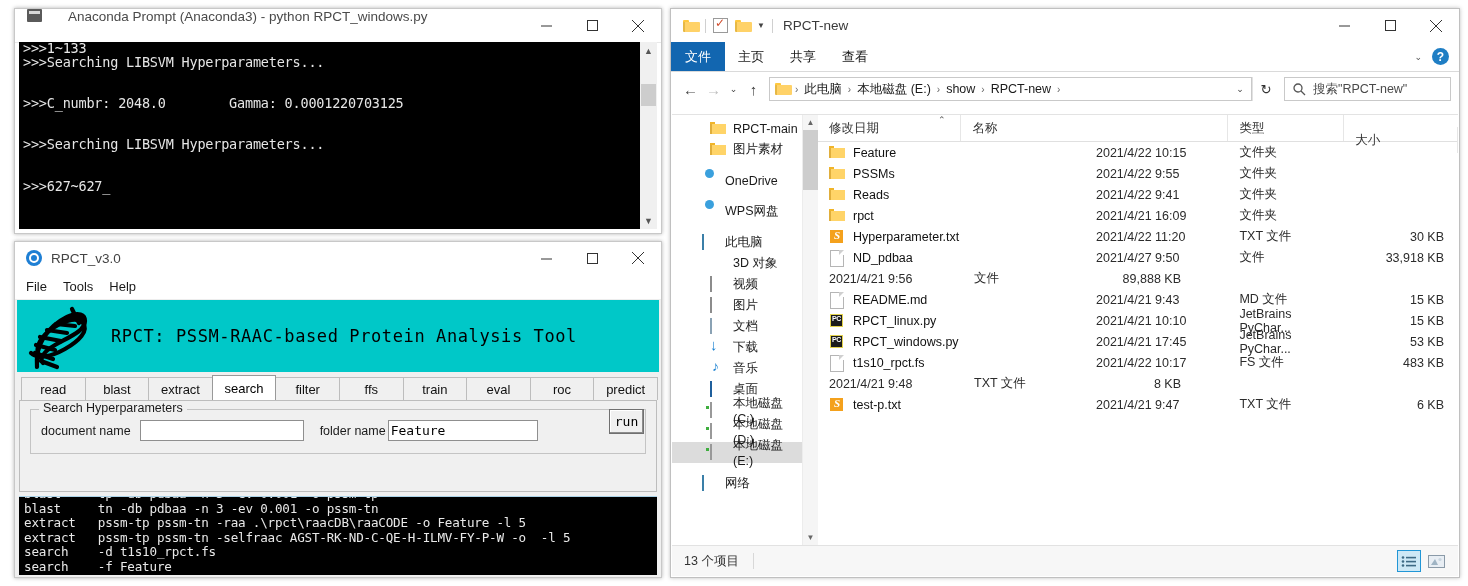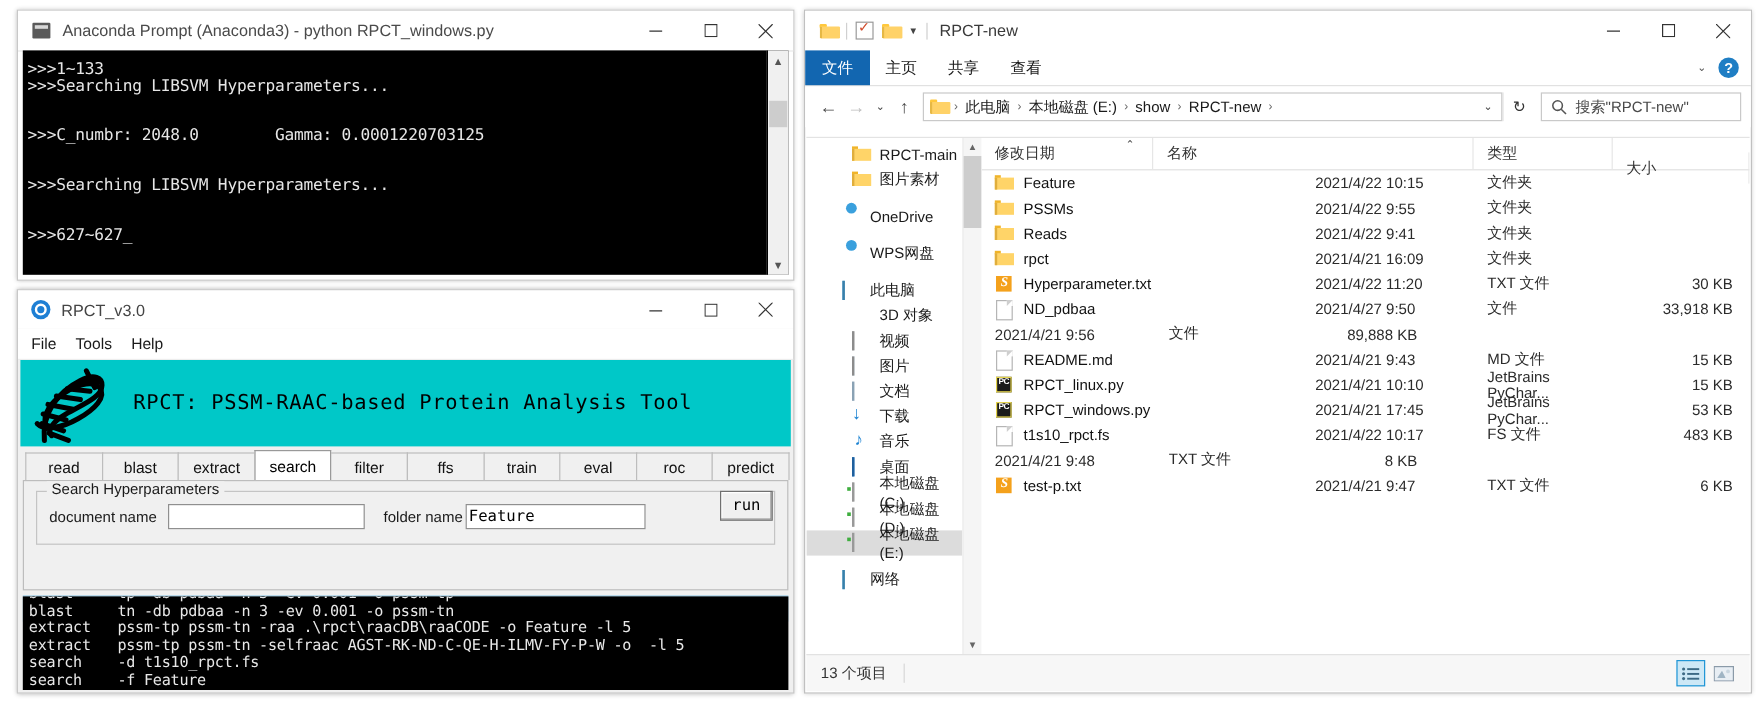--- a/index.html
+++ b/index.html
@@ -12,42 +12,42 @@
   }
   
   #console-window{
     position:absolute;left:14px;top:8px;width:648px;height:226px;
     background:#ffffff;
     border:1px solid #c8c8c8;
     box-shadow:0 0 4px rgba(0,0,0,.30);
     box-sizing:border-box;
   }
   #console-titlebar{
-    height:33px;display:flex;align-items:center;
-    background:#ffffff;border-bottom:1px solid #e8e8e8;
+    height:33px;display:flex;align-items:flex-start;
+    background:#ffffff;border-bottom:1px solid #e8e8e8;gap:16px;
   }
   .cmd-icon{
     width:15px;height:13px;margin-left:12px;margin-right:10px;
     background:#5a5a5a;border-radius:1px;position:relative;flex:none;
   }
   .cmd-icon::after{
     content:"";position:absolute;left:2px;top:2px;width:11px;height:3px;background:#d8d8d8;
   }
   #console-title{font-size:13.5px;color:#4a4a4a;white-space:nowrap;}
   .wincontrols{margin-left:auto;display:flex;height:33px;}
   .wc{width:46px;height:33px;display:flex;align-items:center;justify-content:center;
       font-size:13px;color:#333;}
   .wc svg{display:block;}
   #console-body{
     position:absolute;left:4px;top:33px;right:4px;bottom:4px;
     background:#000000;display:flex;
   }
   #console-text{
     flex:1;color:#e6e6e6;font-family:"DejaVu Sans Mono","Liberation Mono",monospace;
-    font-size:13.5px;line-height:1.02;padding:10px 0 0 4px;white-space:pre;
+    font-size:13.5px;line-height:1.02;padding:0 0 0 4px;white-space:pre;
     letter-spacing:-0.2px;
   }
   #console-scrollbar{
     width:17px;background:#f0f0f0;border-left:1px solid #000;
     display:flex;flex-direction:column;align-items:center;position:relative;
   }
   .sb-arrow{height:17px;width:17px;display:flex;align-items:center;justify-content:center;
             font-size:9px;color:#555;flex:none;}
   .sb-thumb{position:absolute;left:1px;width:15px;background:#cdcdcd;}
   
@@ -98,21 +98,21 @@
     font-size:12.5px;color:#1a1a1a;
   }
   .formrow{position:absolute;left:0;top:10px;right:0;display:flex;align-items:center;padding-left:10px;}
   .flabel{font-size:12.5px;color:#1a1a1a;}
   .finput{
     height:21px;border:1px solid #8f8f8f;background:#fff;box-sizing:border-box;
     font-family:"DejaVu Sans Mono","Liberation Mono",monospace;font-size:13px;
     color:#000;padding:0 2px;line-height:20px;overflow:hidden;white-space:nowrap;
   }
   #run-button{
-    position:absolute;right:12px;top:8px;width:44px;height:25px;
+    position:absolute;right:12px;top:8px;width:35px;height:25px;
     background:#f0f0f0;border:1px solid #707070;
     box-shadow:inset -1px -1px 0 #8c8c8c, inset 1px 1px 0 #fff;
     display:flex;align-items:center;justify-content:center;
     font-family:"DejaVu Sans Mono","Liberation Mono",monospace;font-size:13px;color:#000;
     box-sizing:border-box;
   }
   #status-strip{
     margin:4px 4px 0 4px;height:22px;background:#abd3e8;display:flex;align-items:center;
     padding-left:18px;gap:0;
   }

